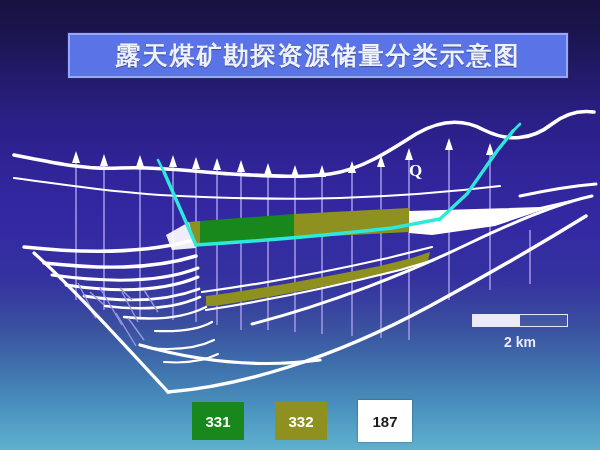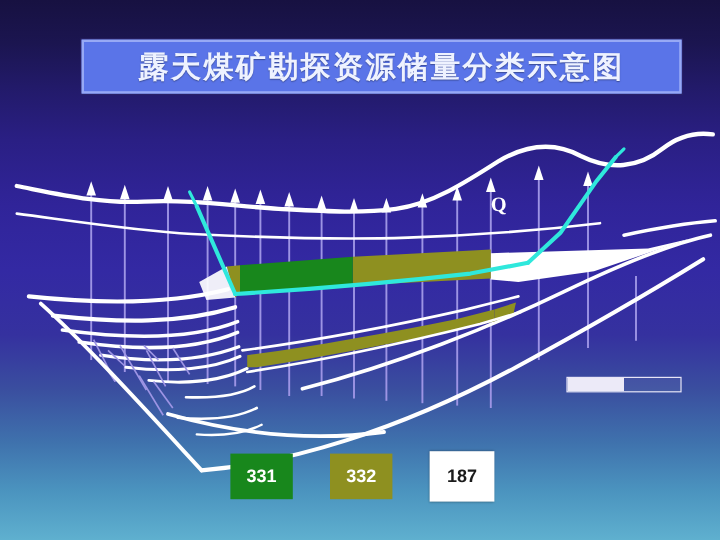--- a/index.html
+++ b/index.html
@@ -91,21 +91,21 @@
     width: 96px;
     text-align: center;
     color: #e9e7f8;
     font-size: 14px;
   }
 
   
   #legend {
     position: absolute;
     left: 0;
-    top: 374px;
+    top: 398px;
     width: 600px;
     height: 48px;
   }
   .legend-swatch {
     position: absolute;
     width: 52px;
     height: 38px;
     box-sizing: border-box;
     display: flex;
     align-items: center;
@@ -273,20 +273,21 @@
       <path d="M 520 196 C 548 190 572 186 596 184"></path>
     </g>
   </svg>
 
   <div id="q-label">Q</div>
 
   <div id="scalebar">
     <div class="half-light"></div>
     <div class="half-dark"></div>
   </div>
+  <div id="scalebar-label">2 km</div>
 
   <div id="legend">
     <div class="legend-swatch" id="legend-331">
       <span>331</span>
     </div>
     <div class="legend-swatch" id="legend-332">
       <span>332</span>
     </div>
     <div class="legend-swatch" id="legend-333">
       <span>187</span>

